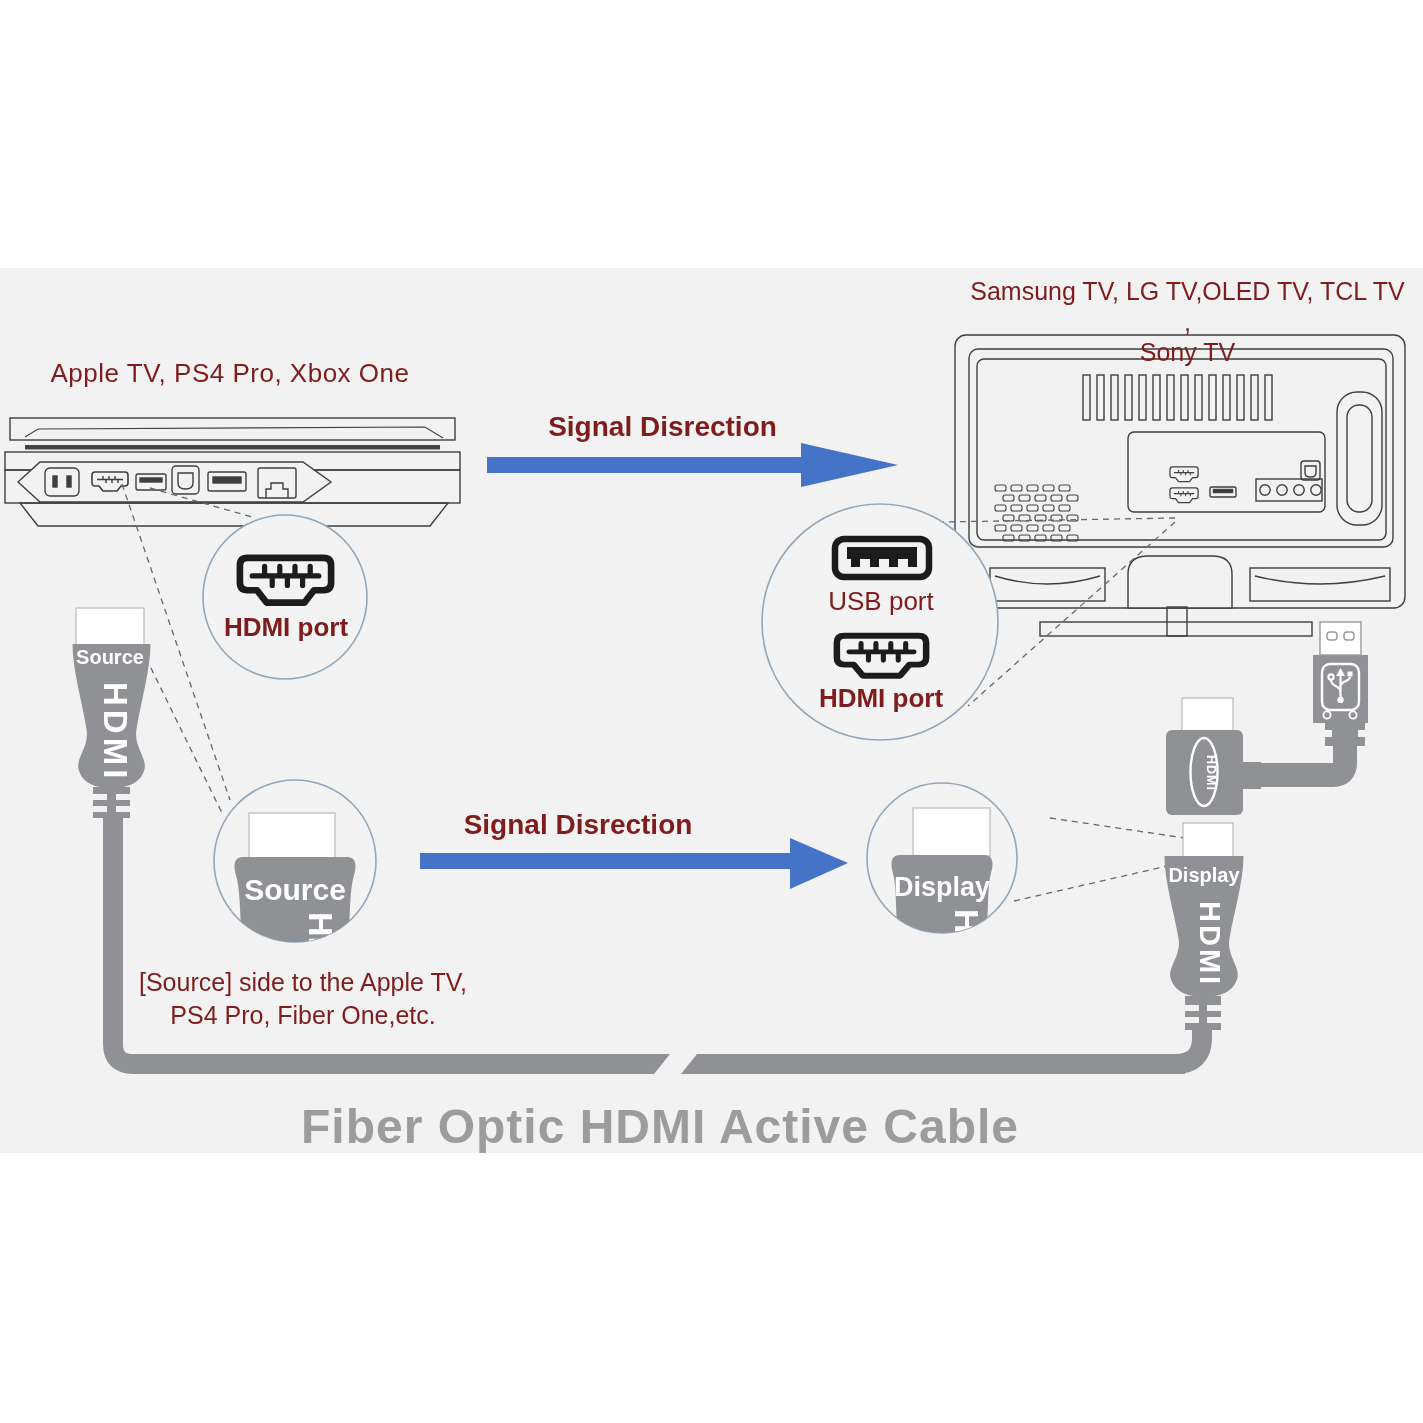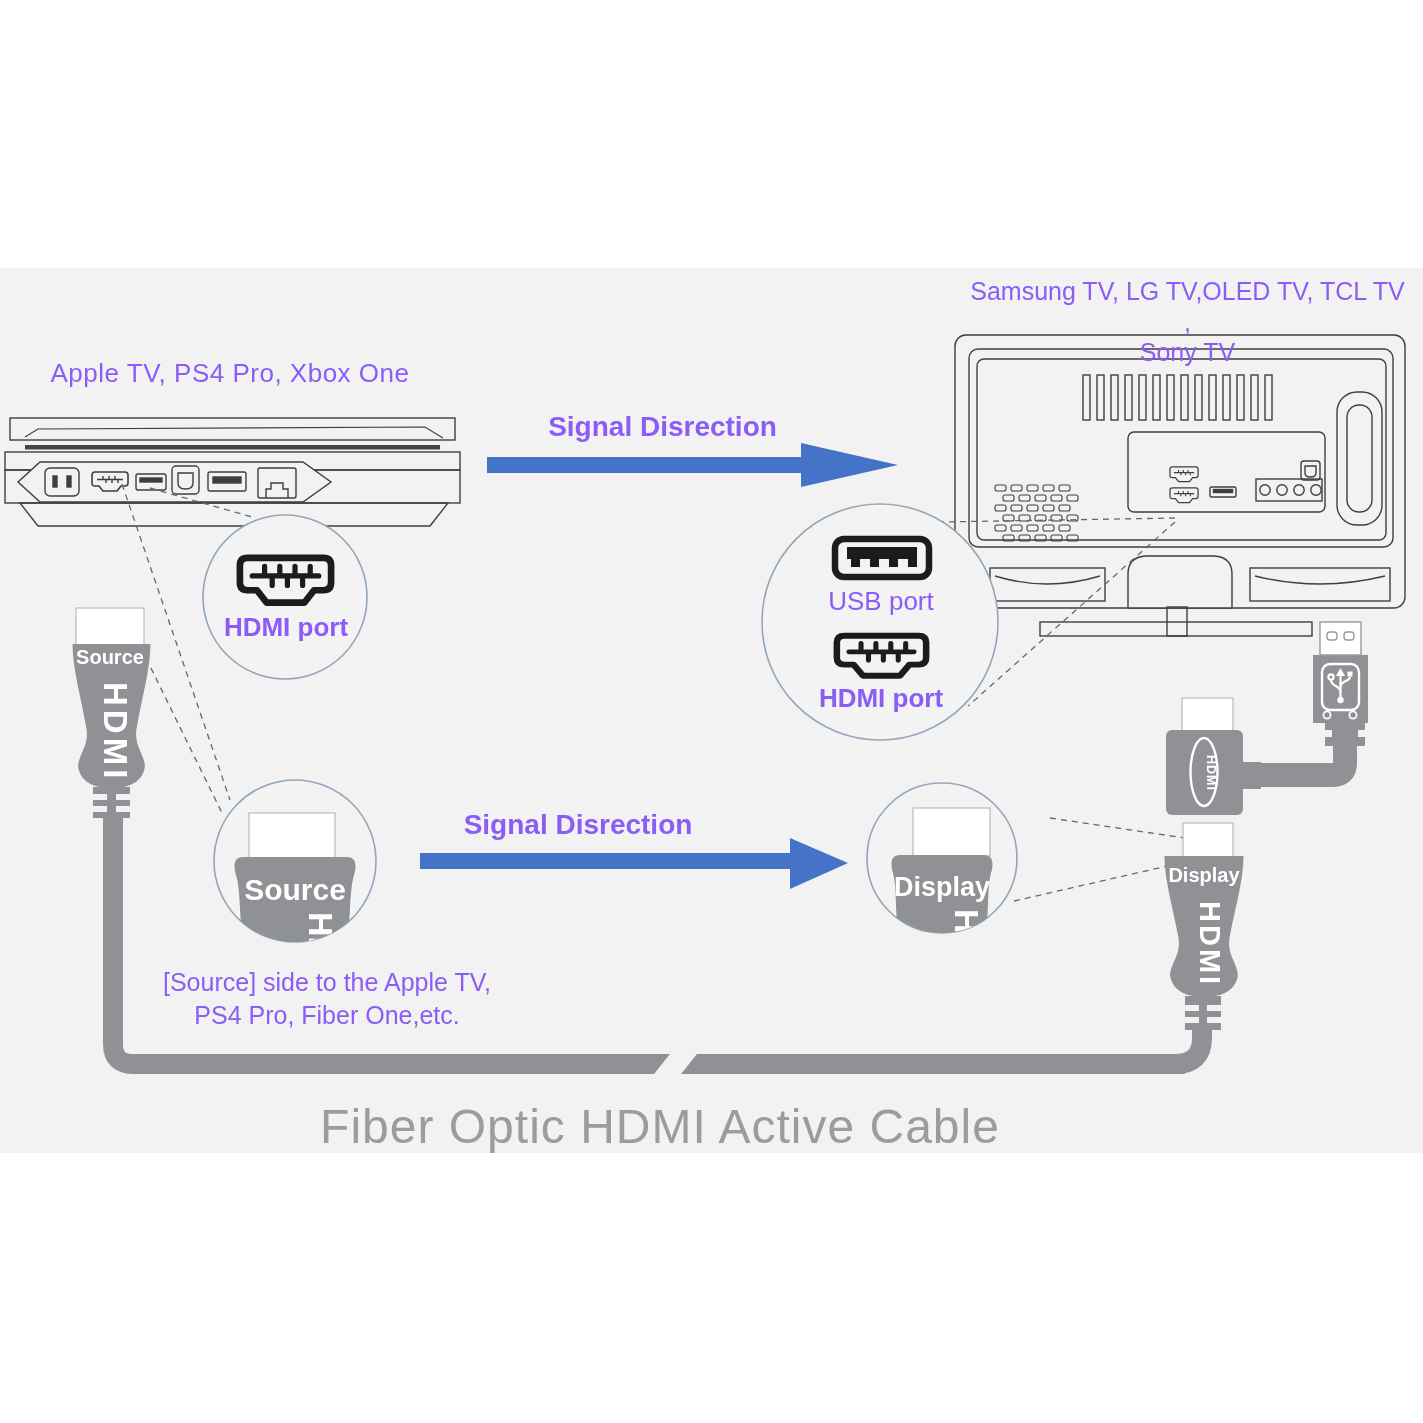--- a/index.html
+++ b/index.html
@@ -1,30 +1,30 @@
 <!DOCTYPE html>
 <html><head>
 <meta charset="utf-8">
 <style>
   html,body{margin:0;padding:0;}
   .page{position:relative;width:1423px;height:1423px;background:#ffffff;overflow:hidden;
         font-family:"Liberation Sans", sans-serif;}
   .band{position:absolute;left:0;top:268px;width:1423px;height:885px;background:#f2f2f2;}
   .band svg{position:absolute;left:0;top:0;}
-  .txt{position:absolute;color:#8b5cf6;text-align:center;line-height:1.22;}
+  .txt{position:absolute;color:#7f1d1d;text-align:center;line-height:1.22;}
   .lbl-console{left:40px;top:90px;width:380px;font-size:26px;letter-spacing:.5px;}
   .lbl-tv{left:965px;top:8px;width:445px;font-size:25px;}
   .lbl-sig1{left:525px;top:142px;width:275px;font-size:28px;font-weight:600;}
   .lbl-sig2{left:438px;top:540px;width:280px;font-size:28px;font-weight:600;}
   .lbl-hdmiport{left:200px;top:344px;width:172px;font-size:26px;font-weight:bold;}
   .lbl-usbport{left:795px;top:318px;width:172px;font-size:26px;font-weight:normal;}
   .lbl-tvhdmiport{left:795px;top:415px;width:172px;font-size:26px;font-weight:bold;}
-  .lbl-srccap{left:132px;top:698px;width:390px;font-size:25px;line-height:1.3;}
+  .lbl-srccap{left:108px;top:698px;width:390px;font-size:25px;line-height:1.3;}
   .lbl-dispcap{left:790px;top:690px;width:330px;font-size:25px;line-height:1.3;}
-  .lbl-title{left:0px;top:830px;width:1320px;font-size:48px;font-weight:normal;color:#9c9c9c;letter-spacing:1px;}
+  .lbl-title{left:0px;top:830px;width:1320px;font-size:48px;font-weight:bold;color:#9c9c9c;letter-spacing:1px;}
   .plug-tag{position:absolute;text-align:center;color:#fff;font-size:20px;font-weight:600;}
   .src-tag{left:76px;top:378px;width:68px;}
   .disp-tag{left:1166px;top:596px;width:76px;}
   .vtext{position:absolute;writing-mode:vertical-rl;text-orientation:mixed;color:#fff;font-weight:bold;}
   .src-hdmi{left:90px;top:406px;height:116px;width:44px;font-size:33px;letter-spacing:4px;text-align:center;}
   .disp-hdmi{left:1182px;top:624px;height:104px;width:44px;font-size:29px;letter-spacing:3px;text-align:center;}
   .adp-hdmi{left:1192px;top:474px;height:62px;width:26px;font-size:12.5px;letter-spacing:1px;text-align:center;}
 </style>
 </head>
 <body>

